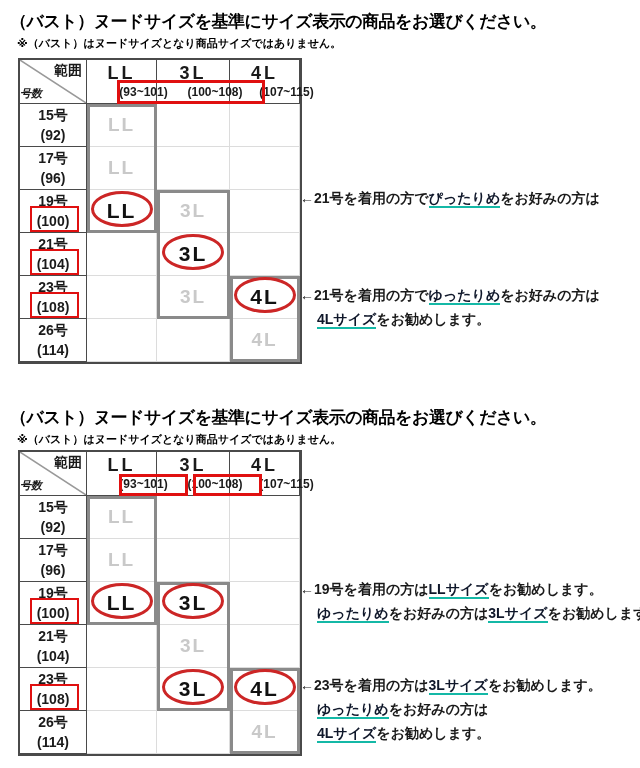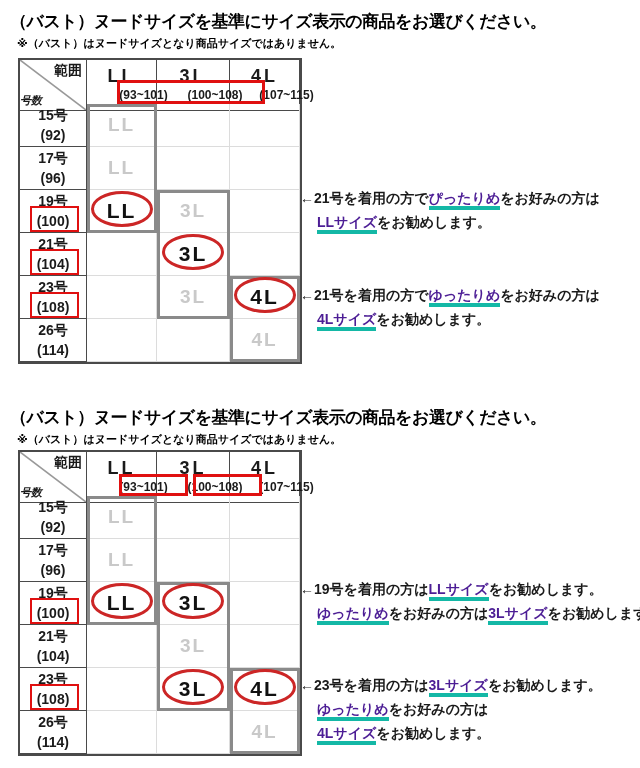--- a/index.html
+++ b/index.html
@@ -8,21 +8,21 @@
   .title{position:absolute;left:10px;margin:0;font-size:17px;font-weight:bold;color:#000;
          letter-spacing:-0.5px;white-space:nowrap;}
   .note{position:absolute;left:17px;margin:0;font-size:11px;font-weight:bold;color:#000;white-space:nowrap;}
 
   
   .tbl{position:absolute;left:18px;width:280px;height:302px;box-sizing:content-box;
        border:2px solid #4a4a4a;background:#fff;}
   .cell{position:absolute;box-sizing:border-box;display:flex;flex-direction:column;
         align-items:center;justify-content:center;}
   .c0{left:0;width:67px}.c1{left:67px;width:70px}.c2{left:137px;width:73px}.c3{left:210px;width:70px}
-  .rh{top:0;height:51px}
+  .rh{top:0;height:44px}
   .r0{top:44px;height:43px}.r1{top:87px;height:43px}.r2{top:130px;height:43px}
   .r3{top:173px;height:43px}.r4{top:216px;height:43px}.r5{top:259px;height:43px}
   .hdr,.rowhdr{border-right:1px solid #4a4a4a;border-bottom:1px solid #4a4a4a;}
   .data{border-right:1px solid #dcdcdc;border-bottom:1px solid #dcdcdc;}
   .corner{position:absolute;}
   .corner svg{position:absolute;left:0;top:0;width:100%;height:100%;}
   .corner .tr{position:absolute;top:2px;right:4px;font-size:14px;font-weight:bold;}
   .corner .bl{position:absolute;bottom:2px;left:0;font-size:11px;font-weight:bold;font-style:italic;}
   .colname{font-size:18px;font-weight:bold;letter-spacing:3px;line-height:20px;}
   .colrange{font-size:12px;font-weight:bold;line-height:18px;white-space:nowrap;margin-left:44px;}
@@ -41,21 +41,21 @@
   .el{width:62px;height:36px;}
   .el-c1{left:71px}.el-c2{left:142px}.el-c3{left:214px}
   .el-r2{top:131px}.el-r3{top:174px}.el-r4{top:217px}
   .num-rect{left:10px;width:49px;height:26px;}
   .nr-r2{top:146px}.nr-r3{top:189px}.nr-r4{top:232px}
 
   
   .ann{position:absolute;left:300px;font-size:14px;font-weight:bold;line-height:24px;
        color:#1a1a1a;white-space:nowrap;}
   .ann .ind{margin-left:17px;}
-  .rr{color:#4c1d95;border-bottom:4px solid #14b8a6;}
+  .rr{color:#0f172a;border-bottom:2px solid #14b8a6;}
 </style>
 </head>
 <body>
 
 <div class="canvas">
 
   <h2 class="title" style="top:10px">（バスト）ヌードサイズを基準にサイズ表示の商品をお選びください。</h2>
   <p class="note" style="top:36px">※（バスト）はヌードサイズとなり商品サイズではありません。</p>
 
   <div class="tbl" style="top:58px">
@@ -172,23 +172,20 @@
     <div class="redrect num-rect nr-r3"></div>
     <div class="redrect num-rect nr-r4"></div>
     <div class="ellipse el el-c1 el-r2"></div>
     <div class="ellipse el el-c2 el-r3"></div>
     <div class="ellipse el el-c3 el-r4"></div>
   </div>
 
   <div class="ann" style="top:186px">
     <div>
       <span>←21号を着用の方で</span><span class="rr">ぴったりめ</span><span>をお好みの方は</span>
-    </div>
-    <div class="ind">
-      <span class="rr">LLサイズ</span><span>をお勧めします。</span>
     </div>
   </div>
   <div class="ann" style="top:283px">
     <div>
       <span>←21号を着用の方で</span><span class="rr">ゆったりめ</span><span>をお好みの方は</span>
     </div>
     <div class="ind">
       <span class="rr">4Lサイズ</span><span>をお勧めします。</span>
     </div>
   </div>

